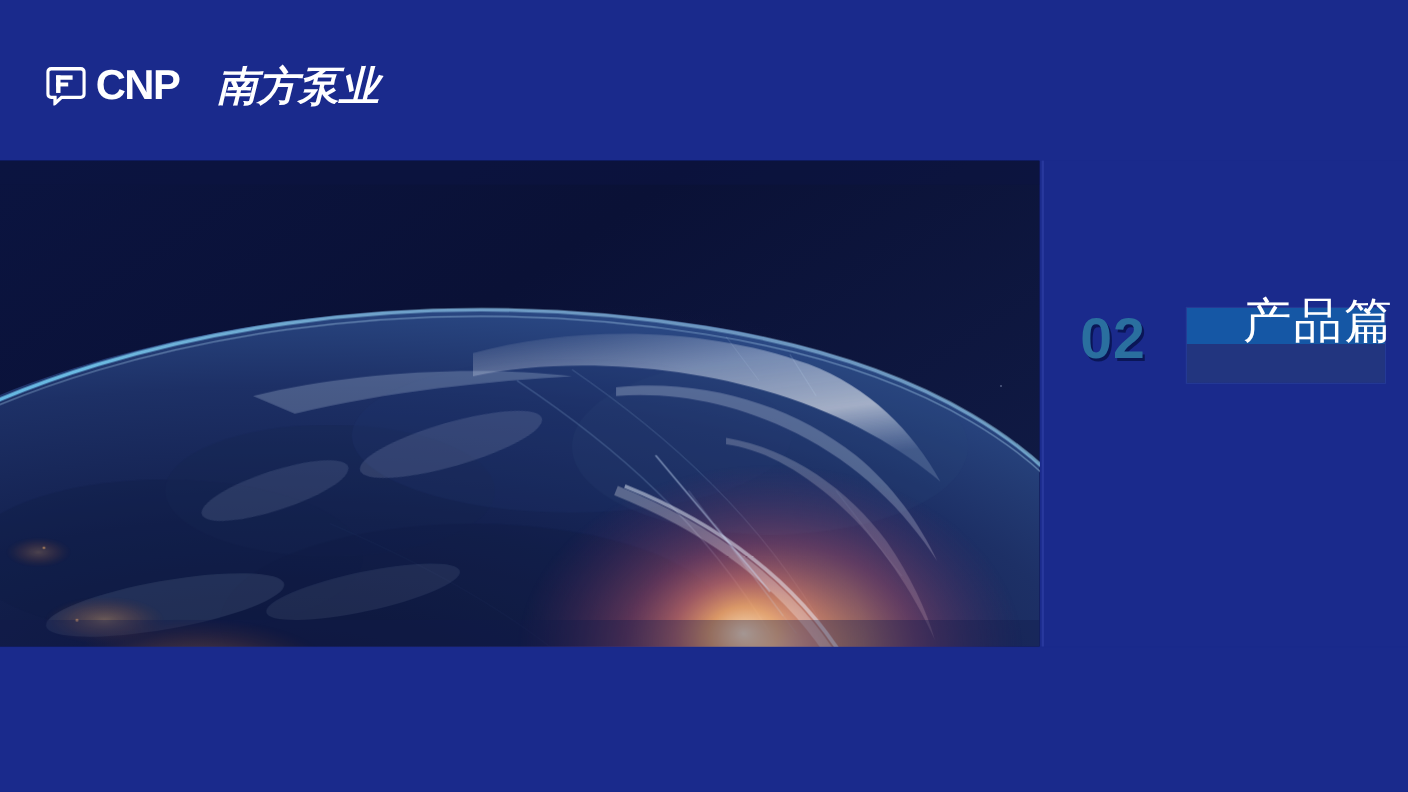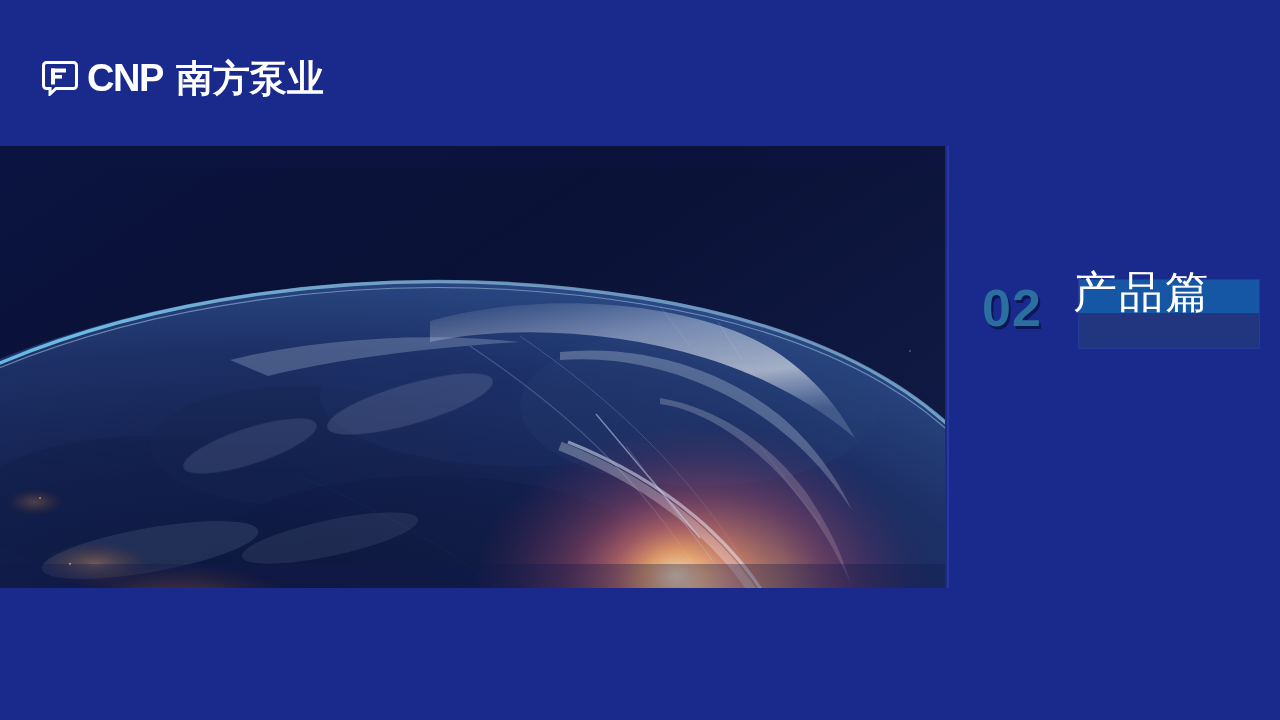--- a/index.html
+++ b/index.html
@@ -44,22 +44,23 @@
     letter-spacing: -1.4px;
     line-height: 38px;
     font-family: "Liberation Sans", sans-serif;
   }
   .logo-cn {
     color: #ffffff;
     font-size: 37px;
     font-weight: bold;
     letter-spacing: 0px;
     line-height: 37px;
-    margin-left: 4px;
+    margin-left: 25px;
     font-family: "DejaVu Sans", "Liberation Sans", sans-serif;
+    font-style: italic;
   }
 
   
   .earth-panel {
     position: absolute;
     left: 0; top: 146px;
     width: 945px; height: 442px;
     overflow: hidden;
     background: #070d33;
   }
@@ -96,21 +97,21 @@
     width: 180px; height: 68px;
     background: linear-gradient(to bottom,
                 #1557a5 0%, #1557a5 48%,
                 #22357f 48%, #22357f 100%);
     box-shadow: 0 0 0 1px rgba(60,90,170,.35);
   }
   .section-title {
     position: absolute;
     left: 105px; top: 124px;
     width: 195px;
-    text-align: left;
+    text-align: right;
     color: #ffffff;
     font-size: 44px;
     line-height: 44px;
     letter-spacing: 2px;
     font-family: "DejaVu Sans", "Liberation Sans", sans-serif;
   }
 
   
   .footer {
     position: absolute;

